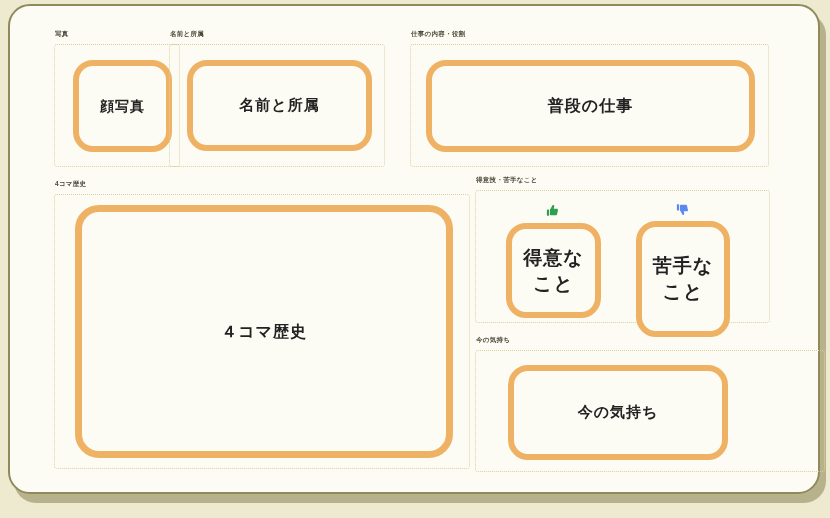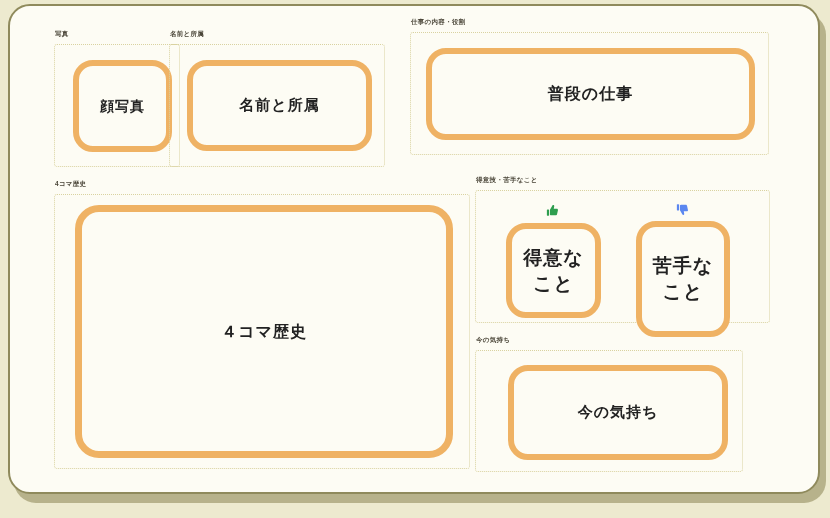--- a/index.html
+++ b/index.html
@@ -69,21 +69,21 @@
     </div>
   </div>
 
   <div class="section" style="left:159px;top:38px;width:216px;height:123px">
     <div class="section-label">名前と所属</div>
     <div class="sticky fs15" style="left:17px;top:15px;width:185px;height:91px">
       <span>名前と所属</span>
     </div>
   </div>
 
-  <div class="section" style="left:400px;top:26px;width:359px;height:123px">
+  <div class="section" style="left:400px;top:38px;width:359px;height:123px">
     <div class="section-label">仕事の内容・役割</div>
     <div class="sticky fs16" style="left:15px;top:15px;width:329px;height:92px">
       <span>普段の仕事</span>
     </div>
   </div>
 
   <div class="section" style="left:44px;top:188px;width:416px;height:275px">
     <div class="section-label">4コマ歴史</div>
     <div class="sticky big fs16" style="left:20px;top:10px;width:378px;height:253px">
       <span>４コマ歴史</span>
@@ -109,20 +109,20 @@
         <rect x="1.5" y="9.5" width="3.8" height="10.5" rx="0.8"></rect>
         <path d="M6.8 19.3V10l4.2-7.6c.3-.5.8-.8 1.4-.8 1.1 0 1.9 1 1.7 2.1L13.3 8h5.2c1.3 0 2.3 1.2 2 2.5l-1.6 6.9c-.2 1-1.1 1.8-2.2 1.8H8.5c-.6 0-1.2-.3-1.7-.9z"></path>
       </g>
     </svg>
     <div class="sticky fs13" style="left:160px;top:30px;width:94px;height:116px">
       <span>苦手な
 こと</span>
     </div>
   </div>
 
-  <div class="section" style="left:465px;top:344px;width:268px;height:122px">
+  <div class="section" style="left:465px;top:344px;width:350px;height:122px">
     <div class="section-label">今の気持ち</div>
     <div class="sticky fs15" style="left:32px;top:14px;width:220px;height:95px">
       <span>今の気持ち</span>
     </div>
   </div>
 
 </div>
 
 </body></html>

